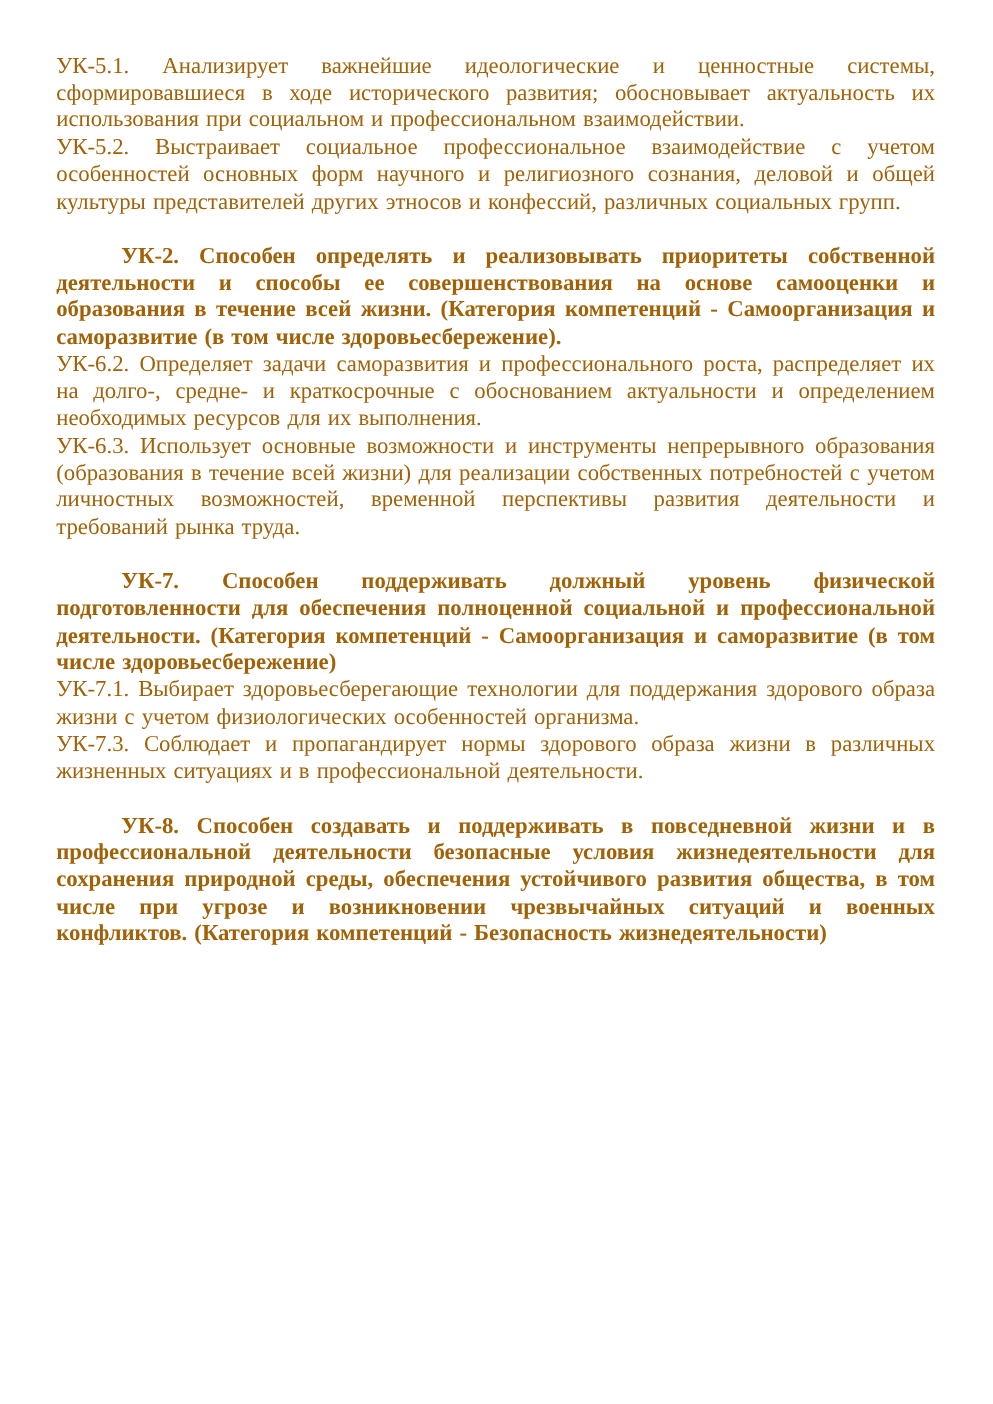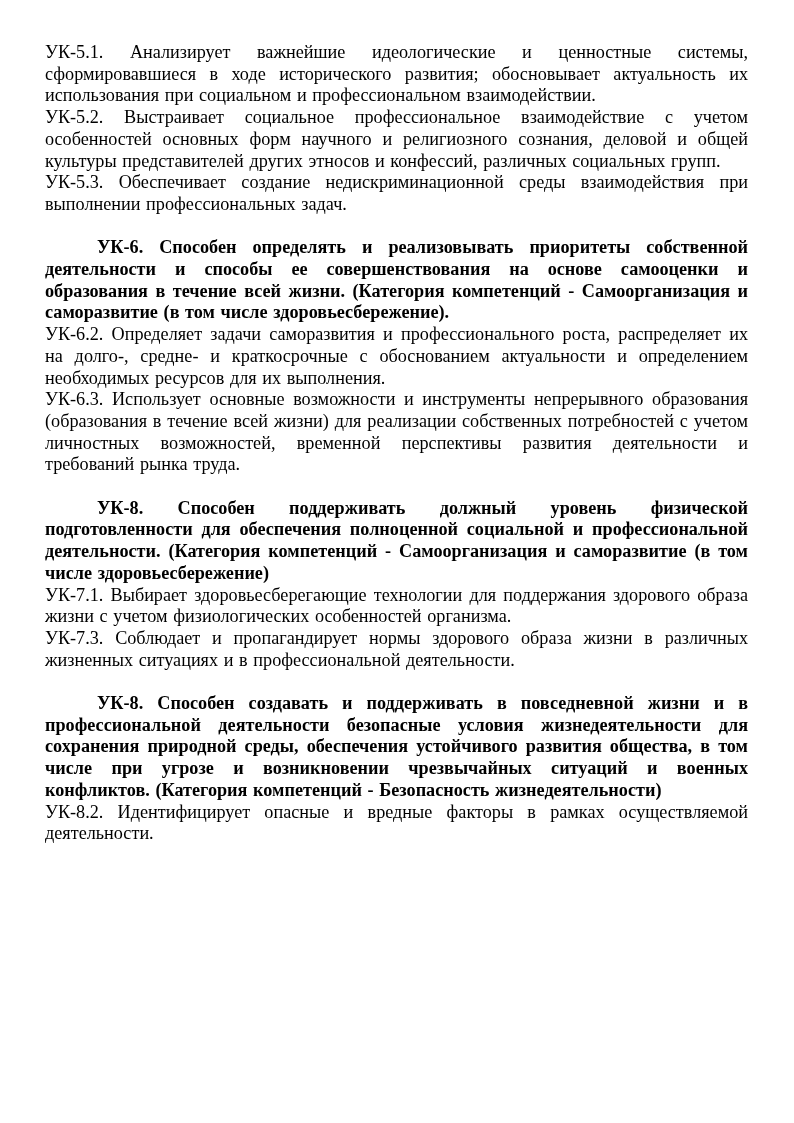--- a/index.html
+++ b/index.html
@@ -9,21 +9,21 @@
   }
   .page {
     box-sizing: border-box;
     width: 794px;
     height: 1123px;
     background: #ffffff;
     padding: 42px 46px 0 45px;
     font-family: "Liberation Serif", "DejaVu Serif", serif;
     font-size: 18.2px;
     line-height: 21.7px;
-    color: #000000;
+    color: #a16207;
     overflow: hidden;
   }
   .para {
     margin: 0;
     text-align: justify;
     text-align-last: left;
     word-spacing: 0.06em;
   }
   .para.heading {
     font-weight: bold;
@@ -35,41 +35,39 @@
 </style>
 </head>
 <body>
 
 <div class="page">
 
   <p class="para">УК-5.1. Анализирует важнейшие идеологические и ценностные системы, сформировавшиеся в ходе исторического развития; обосновывает актуальность их использования при социальном и профессиональном взаимодействии.</p>
 
   <p class="para">УК-5.2. Выстраивает социальное профессиональное взаимодействие с учетом особенностей основных форм научного и религиозного сознания, деловой и общей культуры представителей других этносов и конфессий, различных социальных групп.</p>
 
-  <p class="para">УК-5.3. Обеспечивает создание недискриминационной среды взаимодействия при выполнении профессиональных задач.</p>
 
   <div class="spacer"></div>
 
-  <p class="para heading">УК-6. Способен определять и реализовывать приоритеты собственной деятельности и способы ее совершенствования на основе самооценки и образования в течение всей жизни. (Категория компетенций - Самоорганизация и саморазвитие (в том числе здоровьесбережение).</p>
+  <p class="para heading">УК-2. Способен определять и реализовывать приоритеты собственной деятельности и способы ее совершенствования на основе самооценки и образования в течение всей жизни. (Категория компетенций - Самоорганизация и саморазвитие (в том числе здоровьесбережение).</p>
 
 
   <p class="para">УК-6.2. Определяет задачи саморазвития и профессионального роста, распределяет их на долго-, средне- и краткосрочные с обоснованием актуальности и определением необходимых ресурсов для их выполнения.</p>
 
   <p class="para">УК-6.3. Использует основные возможности и инструменты непрерывного образования (образования в течение всей жизни) для реализации собственных потребностей с учетом личностных возможностей, временной перспективы развития деятельности и требований рынка труда.</p>
 
   <div class="spacer"></div>
 
-  <p class="para heading">УК-8. Способен поддерживать должный уровень физической подготовленности для обеспечения полноценной социальной и профессиональной деятельности. (Категория компетенций - Самоорганизация и саморазвитие (в том числе здоровьесбережение)</p>
+  <p class="para heading">УК-7. Способен поддерживать должный уровень физической подготовленности для обеспечения полноценной социальной и профессиональной деятельности. (Категория компетенций - Самоорганизация и саморазвитие (в том числе здоровьесбережение)</p>
 
   <p class="para">УК-7.1. Выбирает здоровьесберегающие технологии для поддержания здорового образа жизни с учетом физиологических особенностей организма.</p>
 
 
   <p class="para">УК-7.3. Соблюдает и пропагандирует нормы здорового образа жизни в различных жизненных ситуациях и в профессиональной деятельности.</p>
 
   <div class="spacer"></div>
 
   <p class="para heading">УК-8. Способен создавать и поддерживать в повседневной жизни и в профессиональной деятельности безопасные условия жизнедеятельности для сохранения природной среды, обеспечения устойчивого развития общества, в том числе при угрозе и возникновении чрезвычайных ситуаций и военных конфликтов. (Категория компетенций - Безопасность жизнедеятельности)</p>
 
 
-  <p class="para">УК-8.2. Идентифицирует опасные и вредные факторы в рамках осуществляемой деятельности.</p>
 
 
 </div>
 
 </body></html>

